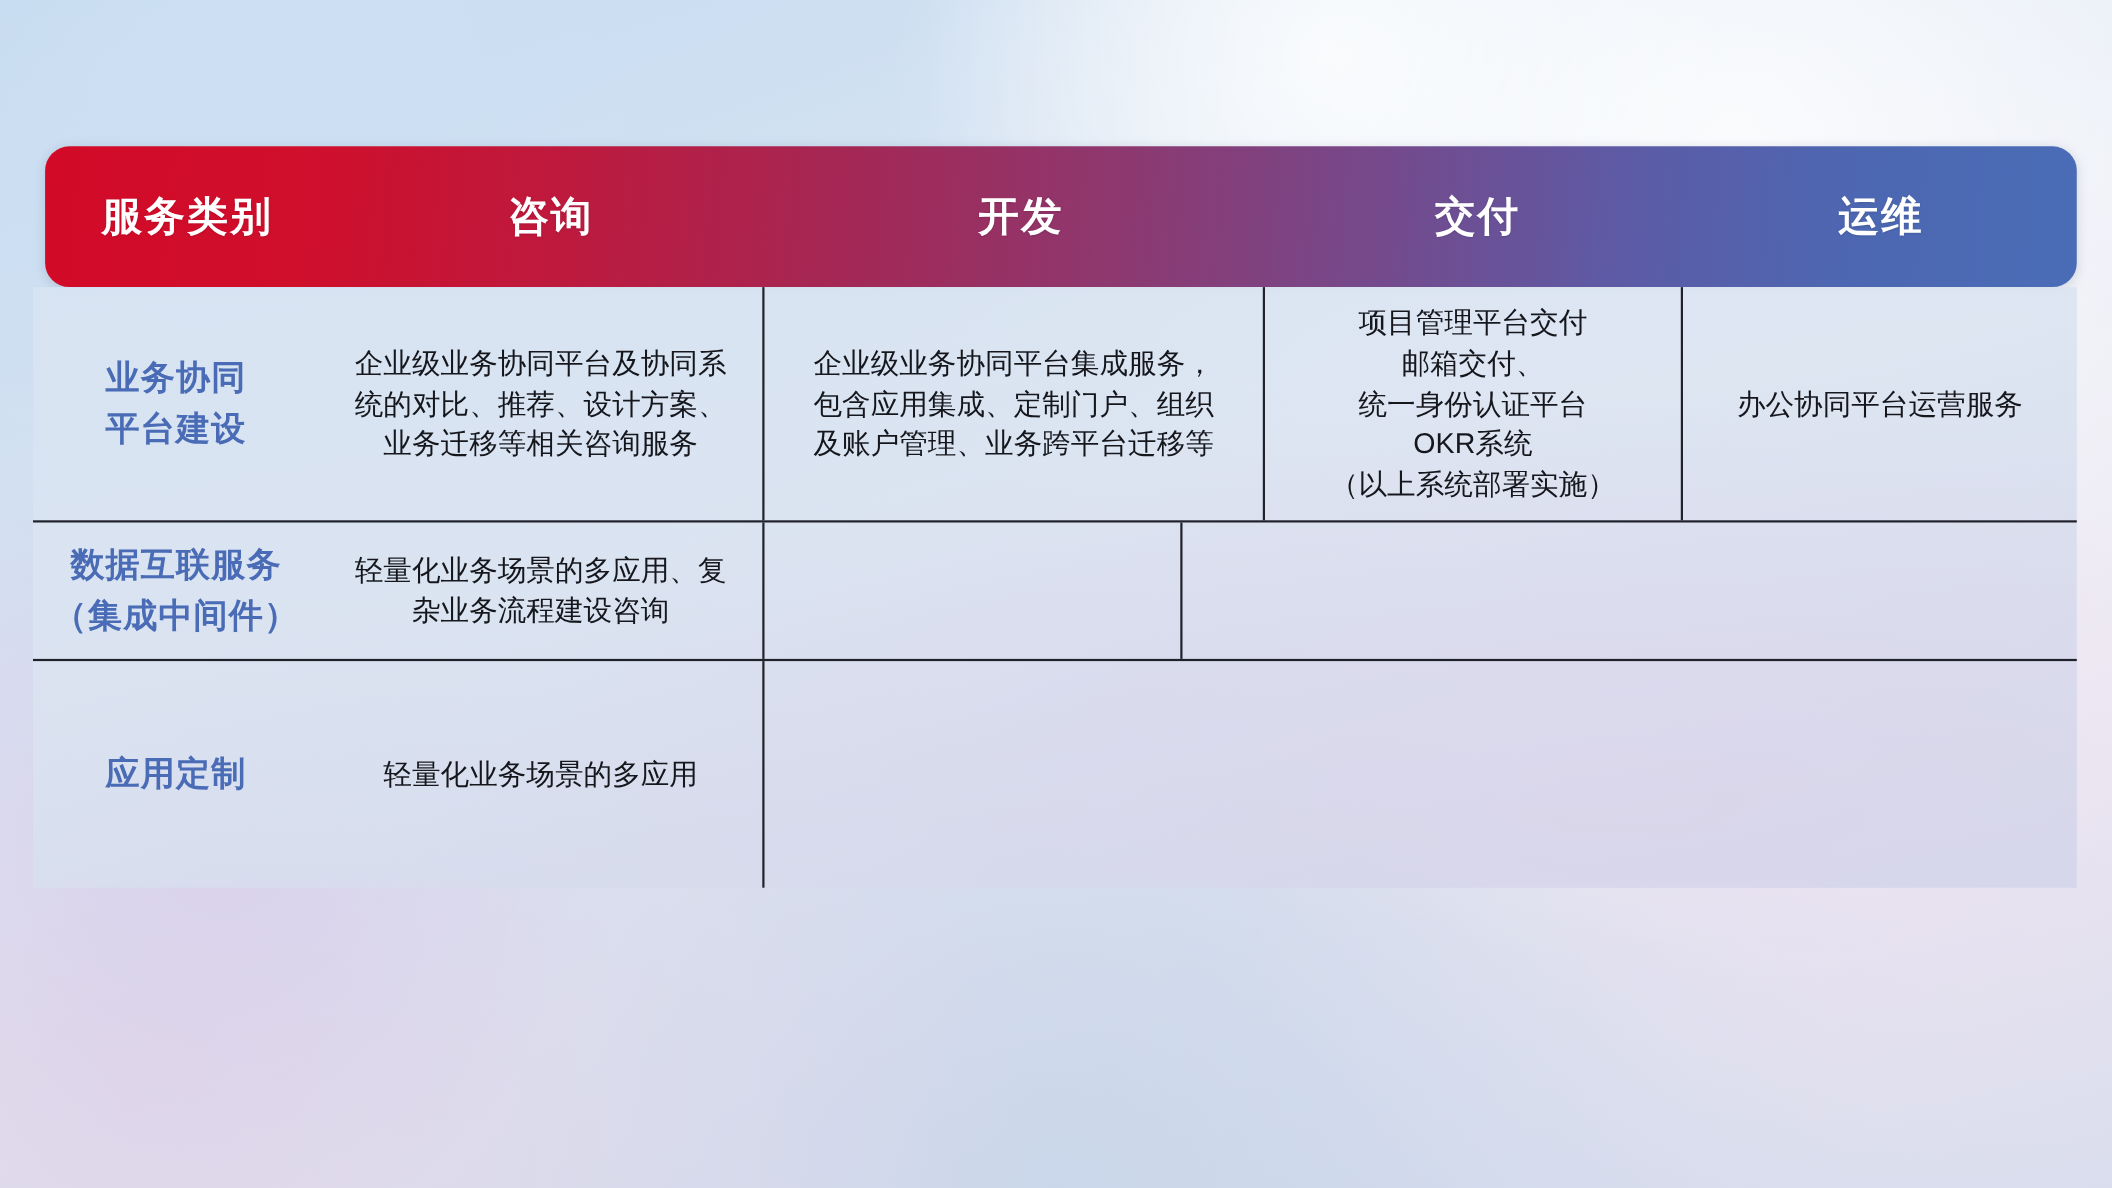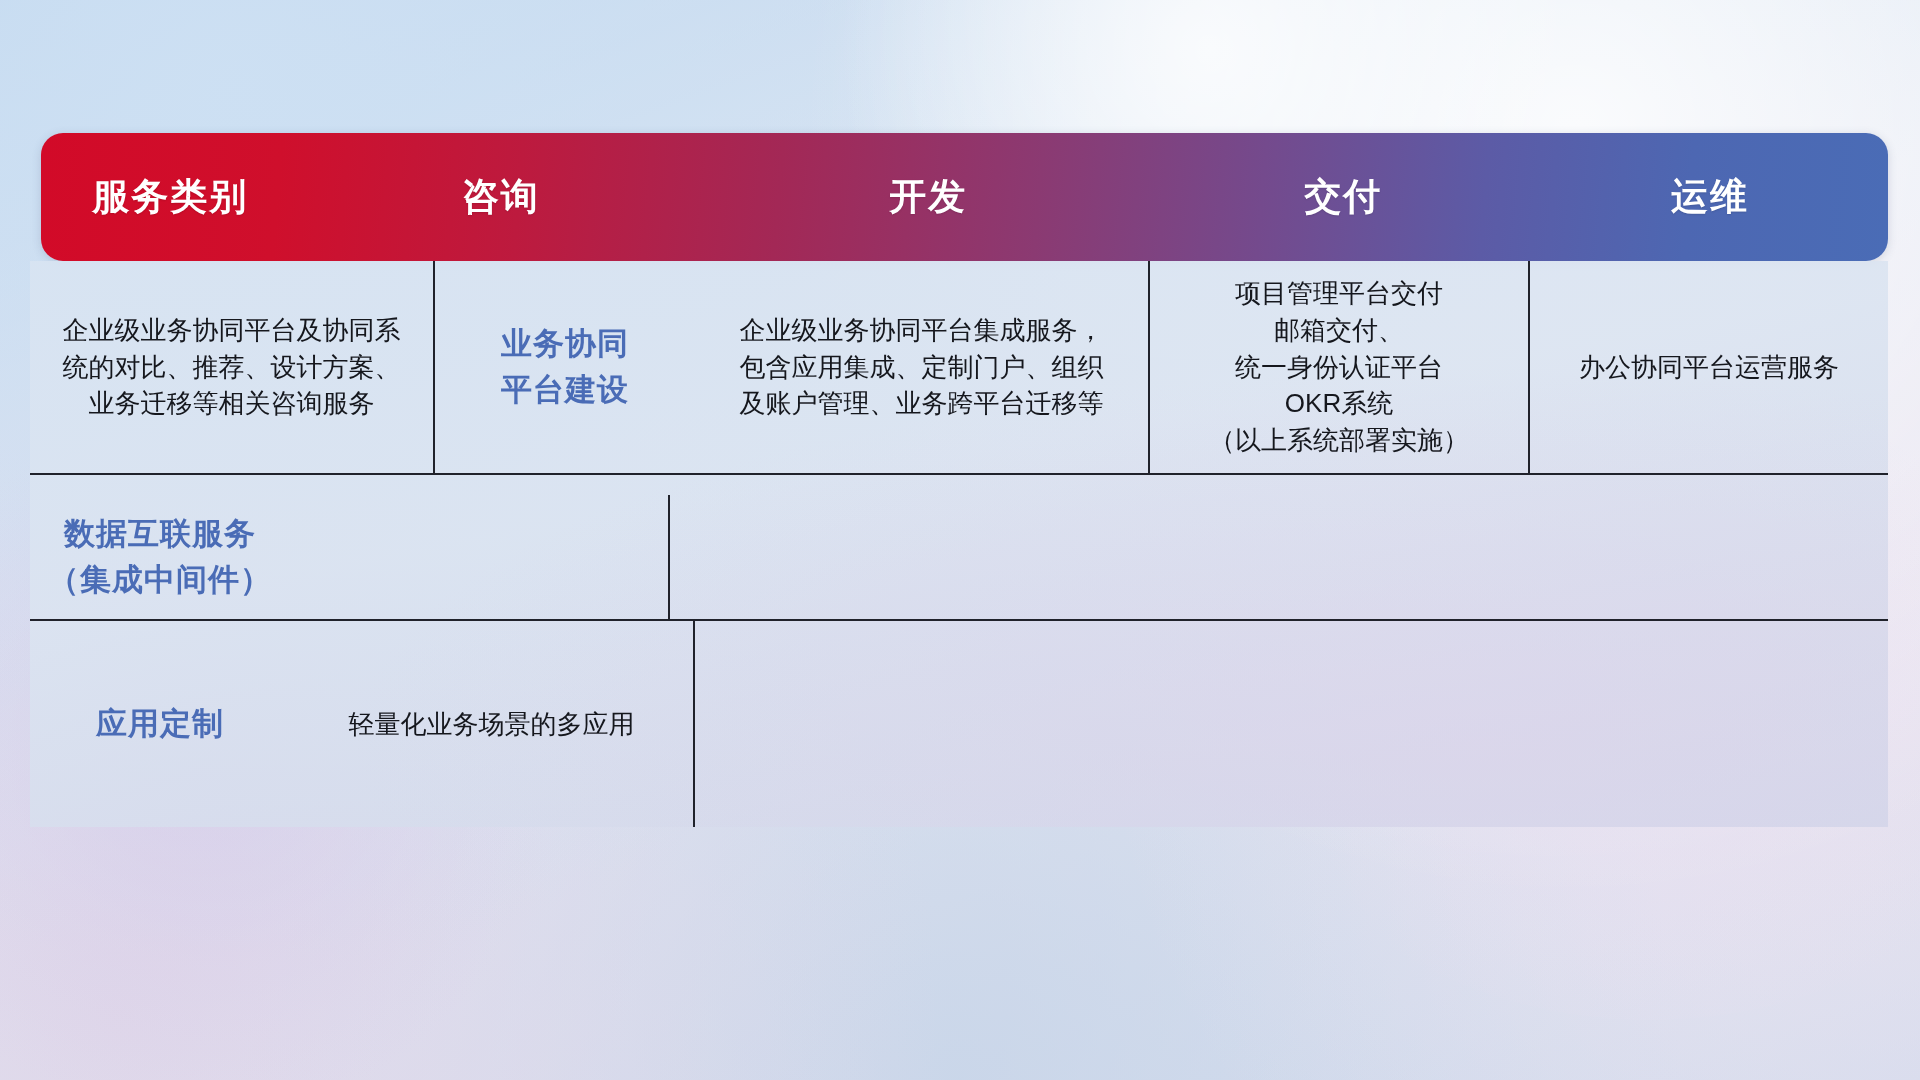--- a/index.html
+++ b/index.html
@@ -124,21 +124,21 @@
   .bcell.div-right { border-right: 2px solid #20222b; }
   .rowlabel {
     color: #4a6cb6;
     font-size: 31px;
     font-weight: 700;
     line-height: 1.5;
     letter-spacing: 1px;
   }
 
   .row1 .bcell { height: 212px; }
-  .row2 .bcell { height: 124px; margin-top: 20px; }
+  .row2 .bcell { height: 124px; }
   .row3 .bcell { height: 206px; }
 </style>
 </head>
 <body>
 
 <div id="stage">
 
   <div id="glow-a"></div>
   <div id="glow-b"></div>
   <div id="glow-c"></div>
@@ -149,39 +149,41 @@
       <div class="hcell c0">服务类别</div>
       <div class="hcell c1">咨询</div>
       <div class="hcell c2">开发</div>
       <div class="hcell c3">交付</div>
       <div class="hcell c4">运维</div>
     </div>
 
     <div id="table-body">
 
       <div class="brow row1">
+        <div class="bcell c0 rowlabel">业务协同
+平台建设</div>
         <div class="bcell c1 div-right">企业级业务协同平台及协同系
 统的对比、推荐、设计方案、
 业务迁移等相关咨询服务</div>
-        <div class="bcell c0 rowlabel">业务协同
-平台建设</div>
         <div class="bcell c2 div-right">企业级业务协同平台集成服务，
 包含应用集成、定制门户、组织
 及账户管理、业务跨平台迁移等</div>
         <div class="bcell c3 div-right">项目管理平台交付
 邮箱交付、
 统一身份认证平台
 OKR系统
 （以上系统部署实施）</div>
         <div class="bcell c4">办公协同平台运营服务</div>
       </div>
 
       <div class="brow row2">
         <div class="bcell c0 rowlabel">数据互联服务
 （集成中间件）</div>
+        <div class="bcell c1 div-right">轻量化业务场景的多应用、复
+杂业务流程建设咨询</div>
         <div class="bcell c3 div-right"></div>
         <div class="bcell c4"></div>
       </div>
 
       <div class="brow row3">
         <div class="bcell c0 rowlabel">应用定制</div>
         <div class="bcell c1 div-right">轻量化业务场景的多应用</div>
         <div class="bcell c4"></div>
       </div>
 

